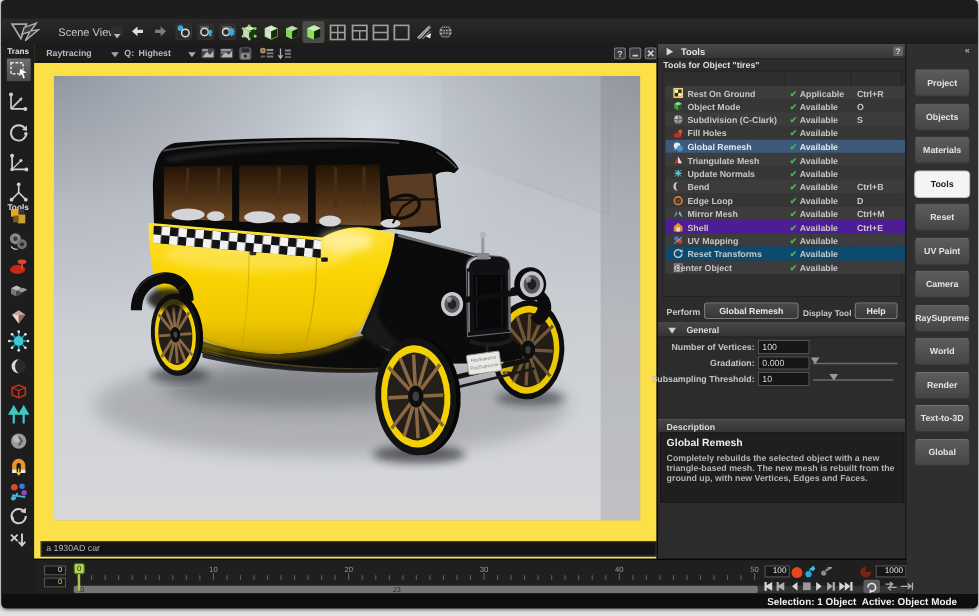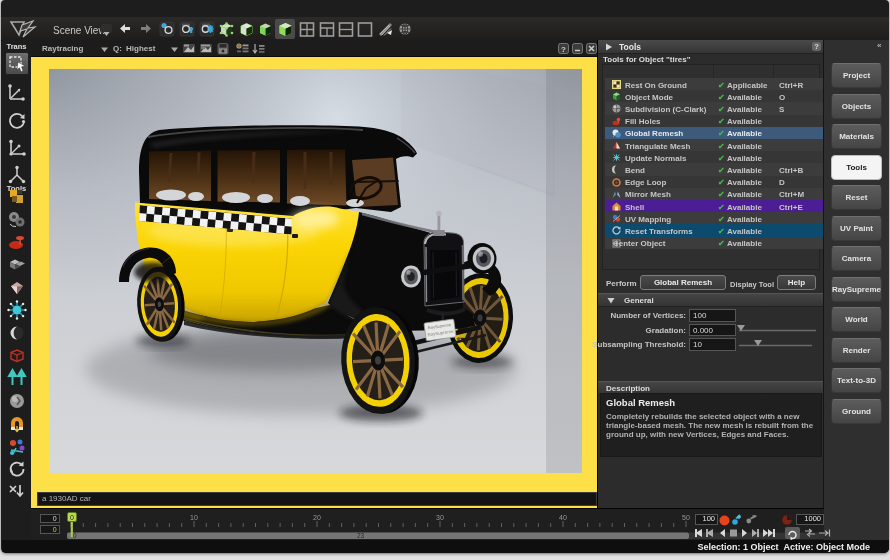--- a/index.html
+++ b/index.html
@@ -701,21 +701,21 @@
     <div class="rbtn" style="top:53.5px;">Objects</div>
     <div class="rbtn" style="top:84px;">Materials</div>
     <div class="rbtn" style="top:114.5px;background:#f4f4f4;color:#1a1a1a;border-color:#bbb;">Tools</div>
     <div class="rbtn" style="top:145px;">Reset</div>
     <div class="rbtn" style="top:175.5px;">UV Paint</div>
     <div class="rbtn" style="top:206px;">Camera</div>
     <div class="rbtn" style="top:236.5px;">RaySupreme</div>
     <div class="rbtn" style="top:267px;">World</div>
     <div class="rbtn" style="top:297.5px;">Render</div>
     <div class="rbtn" style="top:328px;font-size:8px;">Text-to-3D</div>
-    <div class="rbtn" style="top:358.5px;">Ground</div>
+    <div class="rbtn" style="top:358.5px;">Global</div>
   </div>
   <div id="timeline">
     <div class="tinp" style="left:8.7px;top:4.5px;width:16px;height:6.5px;font-size:7px;text-align:right;padding:0 2px 1px 0;line-height:7px;">0</div>
     <div class="tinp" style="left:8.7px;top:15.5px;width:16px;height:6.5px;font-size:7px;text-align:right;padding:0 2px 1px 0;line-height:7px;color:#d8c838;">0</div>
     <svg class="abs" style="left:0;top:0;" width="793" height="33">
       <g fill="#9a9a9a" font-size="7px" font-family="Liberation Sans" text-anchor="middle">
         <text x="163" y="11">10</text>
           <text x="286" y="11">20</text>
           <text x="409" y="11">30</text>
           <text x="532" y="11">40</text>

